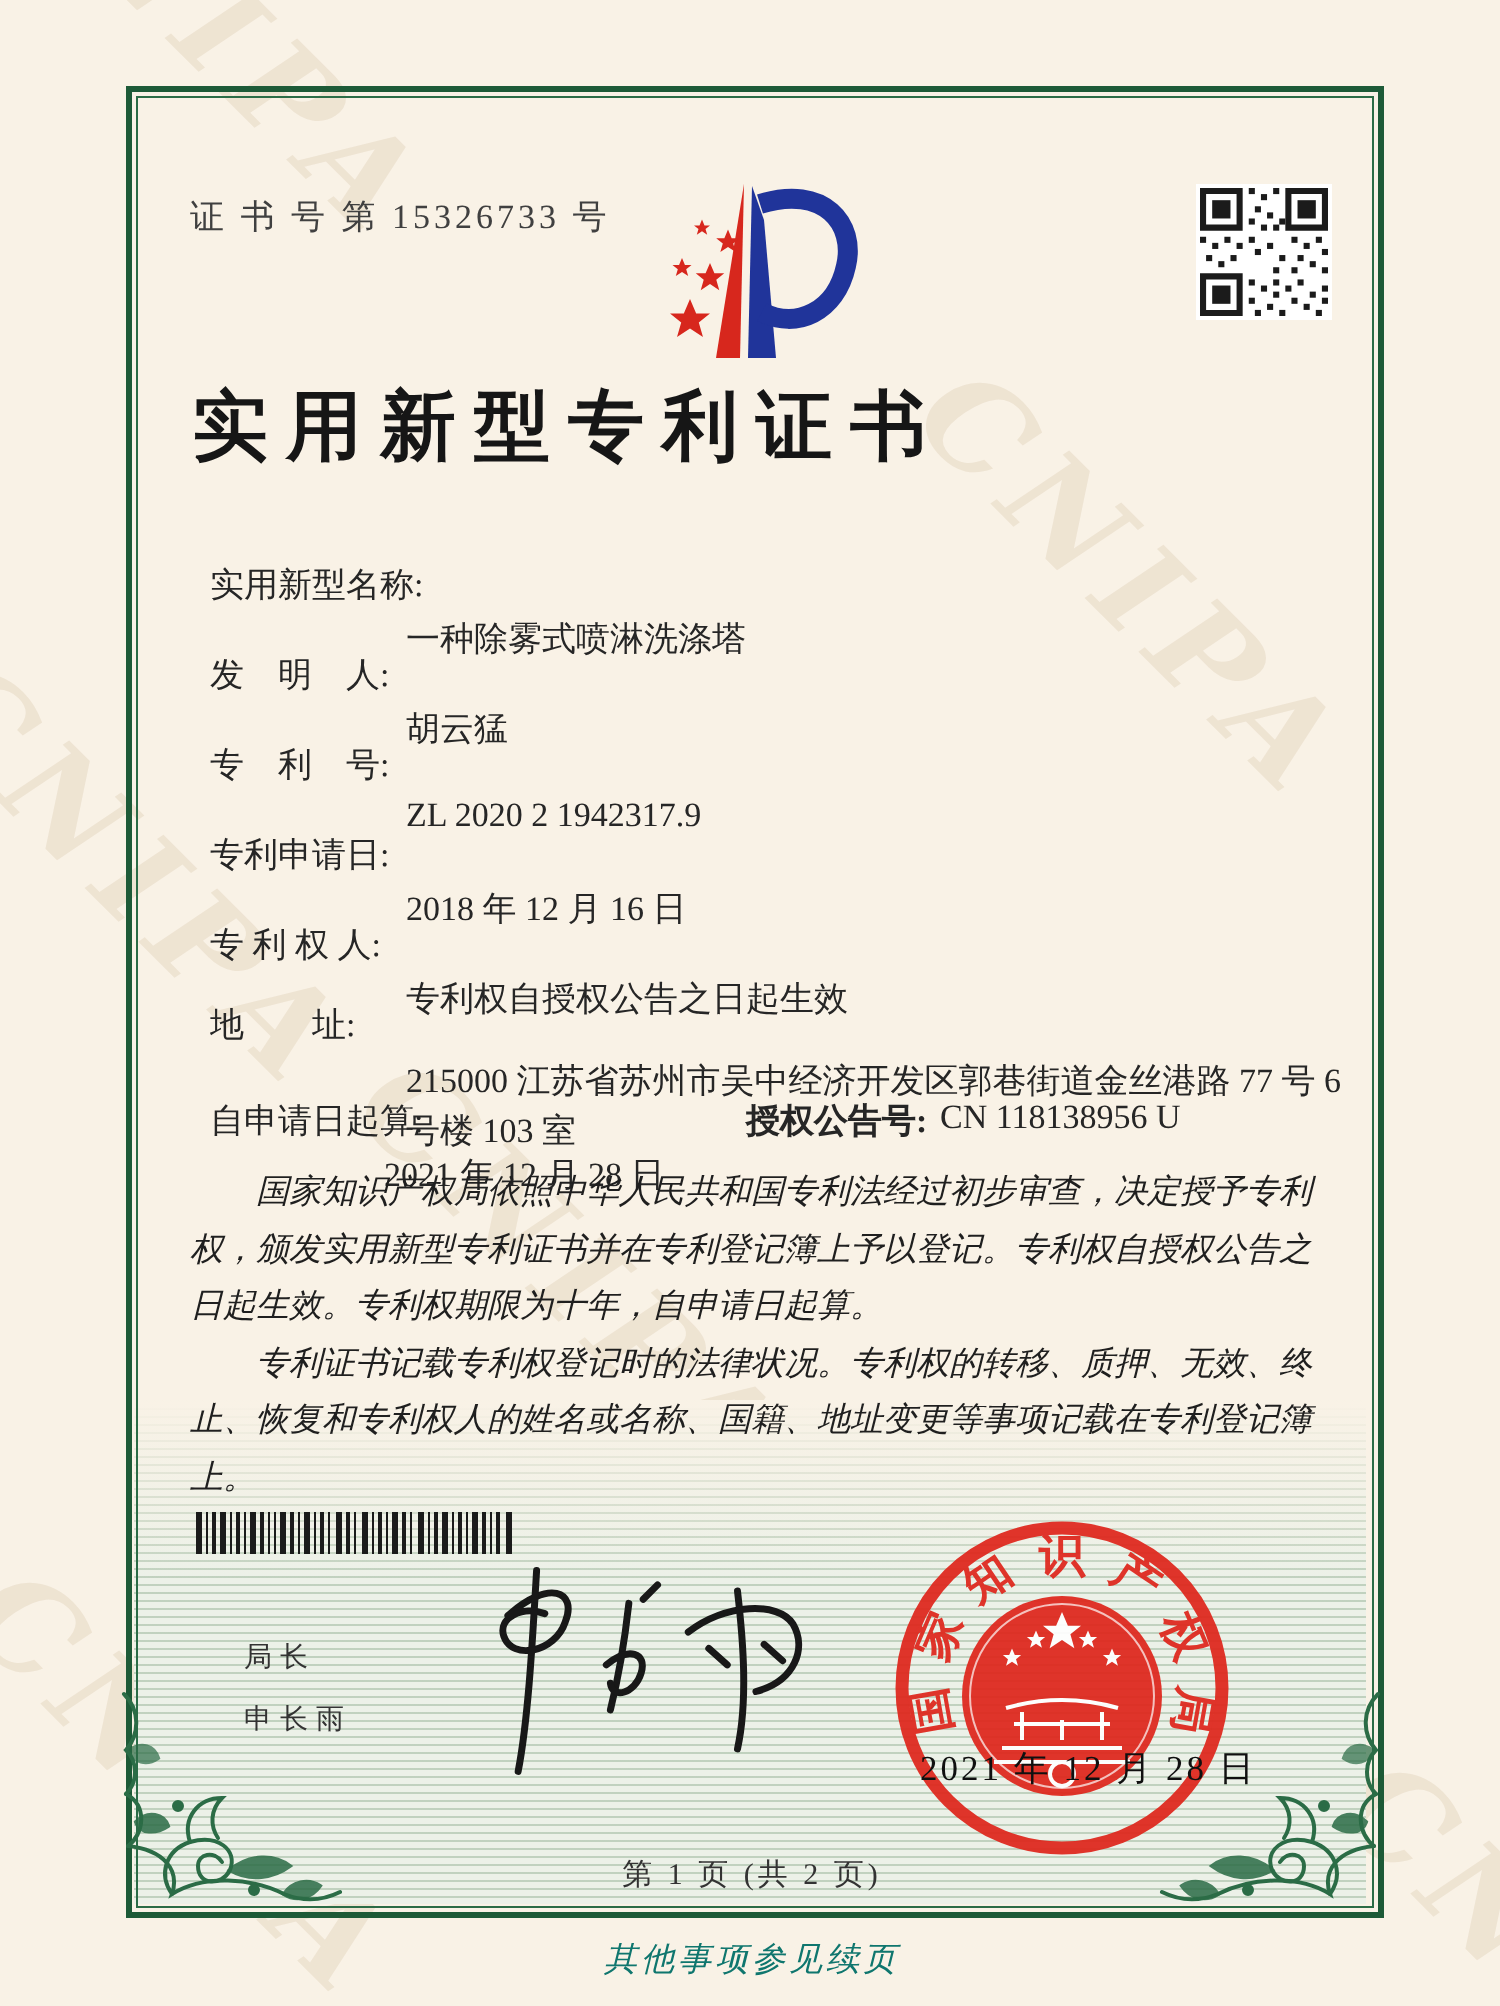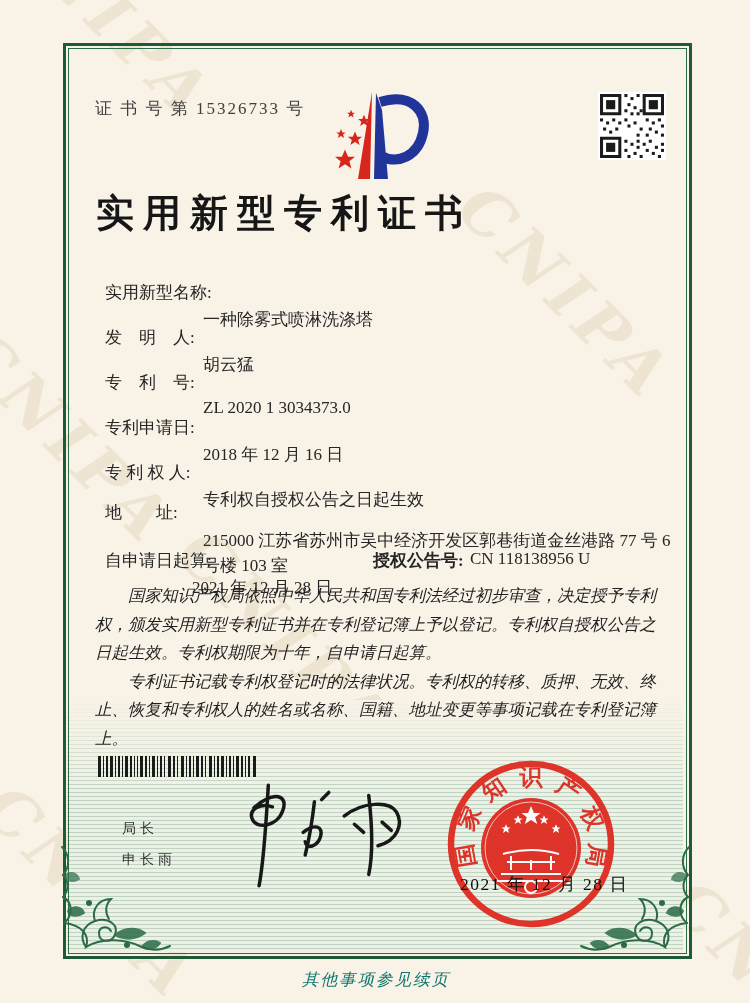--- a/index.html
+++ b/index.html
@@ -166,21 +166,21 @@
   <div class="row" style="top:281px">
     <span class="lbl">实用新型名称:</span>
     <span class="val">一种除雾式喷淋洗涤塔</span>
   </div>
   <div class="row" style="top:326px">
     <span class="lbl">发　明　人:</span>
     <span class="val">胡云猛</span>
   </div>
   <div class="row" style="top:371px">
     <span class="lbl">专　利　号:</span>
-    <span class="val">ZL 2020 1 3034373.0</span>
+    <span class="val">ZL 2020 2 1942317.9</span>
   </div>
   <div class="row" style="top:416px">
     <span class="lbl">专利申请日:</span>
     <span class="val">2018 年 12 月 16 日</span>
   </div>
   <div class="row" style="top:461px">
     <span class="lbl">专 利 权 人:</span>
     <span class="val">专利权自授权公告之日起生效</span>
   </div>
   <div class="row" style="top:501px">
@@ -320,15 +320,16 @@
       <path d="M43 78 C39 66 47 56 59 56 C53 62 53 70 57 76"></path>
       <path d="M63 92 C73 84 85 84 93 90 C85 96 73 98 63 92 Z" fill="#2b6c46" opacity=".85"></path>
       <path d="M90 104 C94 98 102 96 108 100 C104 106 96 108 90 104 Z" fill="#2b6c46" opacity=".85"></path>
       <path d="M16 68 C22 62 30 64 32 70 C26 74 18 74 16 68 Z" fill="#2b6c46" opacity=".85"></path>
       <path d="M13 32 C19 28 25 30 27 36 C21 40 15 38 13 32 Z" fill="#2b6c46" opacity=".7"></path>
       <circle cx="37" cy="60" r="2" fill="#2b6c46"></circle>
       <circle cx="75" cy="102" r="2" fill="#2b6c46"></circle>
     </g>
   </svg>
 
+  <div class="page-info">第 1 页 (共 2 页)</div>
   <div class="note">其他事项参见续页</div>
 
 </div>
 
 </body></html>

